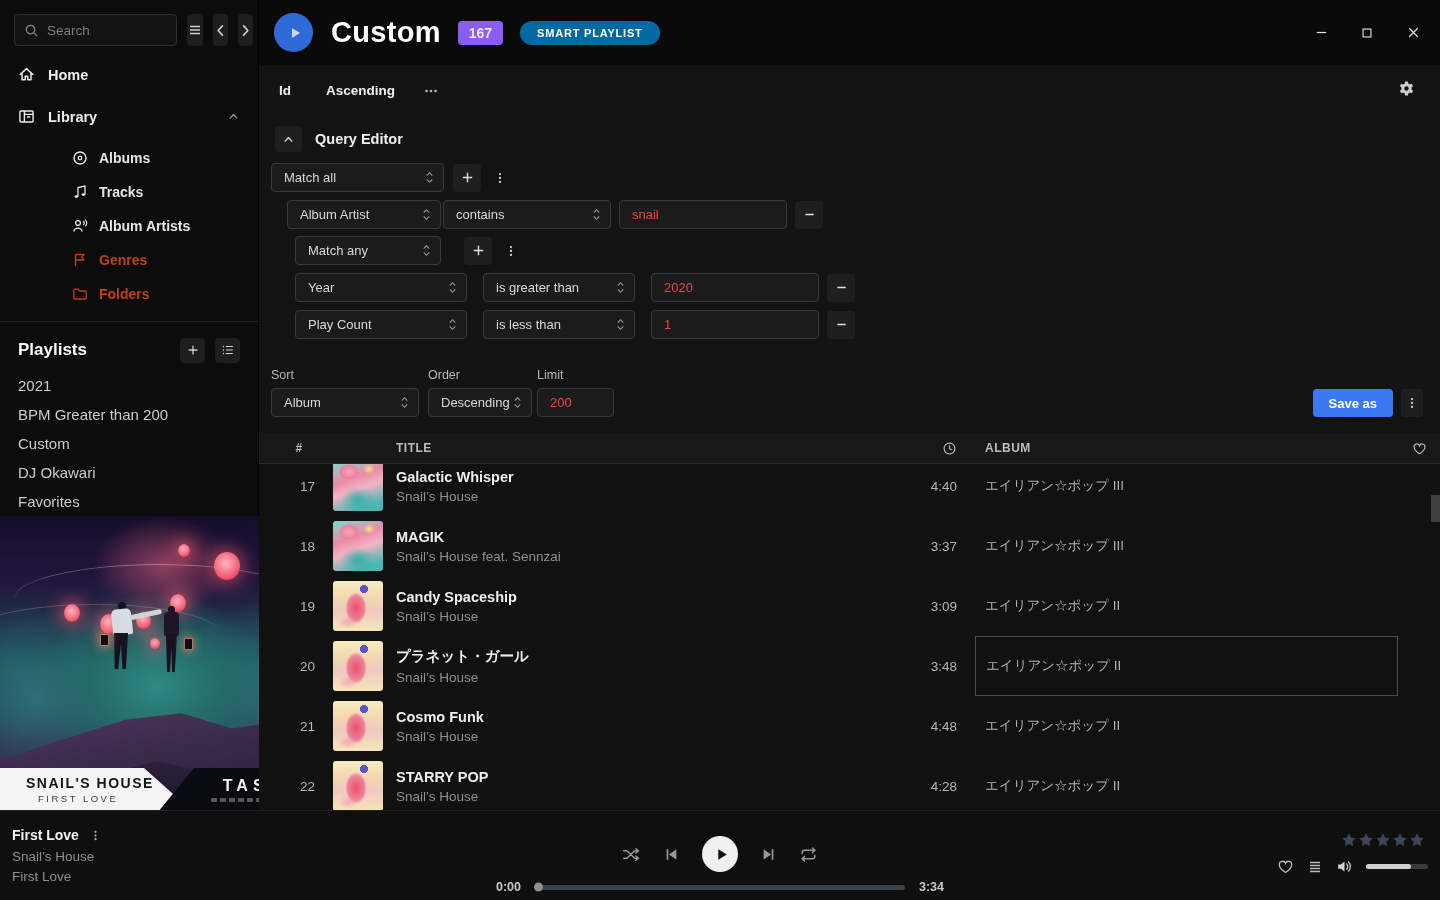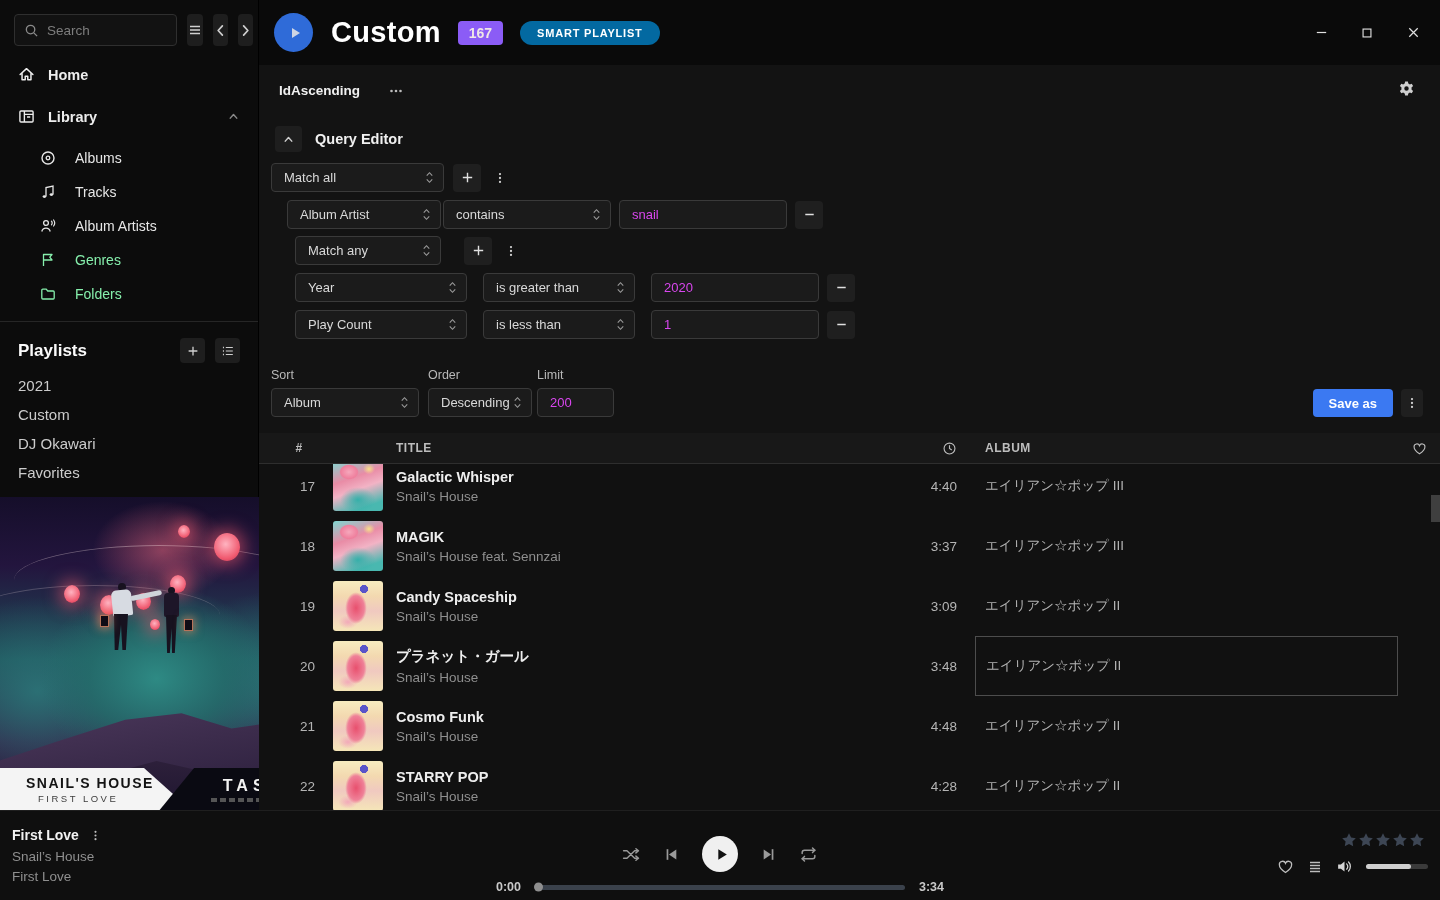--- a/index.html
+++ b/index.html
@@ -11,22 +11,22 @@
 
   
   .sidebar { width:259px; background:#0c0c0c; border-right:1px solid #000; display:flex; flex-direction:column; position:relative; }
   .sb-top { display:flex; align-items:center; gap:10px; padding:14px 14px 10px 14px; }
   .search-box { display:flex; align-items:center; gap:8px; width:163px; height:32px; border:1px solid #2f2f2f; border-radius:4px; padding:0 9px; color:#8a8a8a; background:#121212; }
   .search-box input { flex:1; min-width:0; background:transparent; border:none; outline:none; color:#cfcfcf; font-size:13.5px; font-family:inherit; }
   .search-box input::placeholder { color:#7d7d7d; }
   .sq-btn { width:32px; height:32px; border-radius:4px; background:#1e1e1e; display:flex; align-items:center; justify-content:center; color:#cfcfcf; cursor:pointer; }
   .nav-item { display:flex; align-items:center; gap:13px; padding:10px 18px; font-size:14.5px; font-weight:700; color:#ededed; cursor:pointer; }
   .nav-item .spacer { flex:1; }
-  .sub-item { display:flex; align-items:center; gap:19px; padding:9px 18px 9px 40px; font-size:14px; font-weight:400; color:#e6e6e6; cursor:pointer; }
-  .sub-item.dim { color:#86efac; }
+  .sub-item { display:flex; align-items:center; gap:11px; padding:9px 18px 9px 40px; font-size:14px; font-weight:700; color:#e6e6e6; cursor:pointer;margin-left:32px; }
+  .sub-item.dim { color:#c2410c; }
   .sb-divider { height:1px; background:#262626; margin:10px 0 0 0; }
   .pl-header { display:flex; align-items:center; padding:16px 18px 8px 18px; }
   .pl-header .pl-title { font-size:17px; font-weight:700; color:#fafafa; flex:1; }
   .pl-btn { width:25px; height:25px; border-radius:4px; background:#1e1e1e; display:flex; align-items:center; justify-content:center; color:#cfcfcf; cursor:pointer; margin-left:10px; }
   .pl-item { padding:6px 18px; font-size:15px; color:#cccccc; cursor:pointer; }
   .sb-fill { flex:1; }
 
   
   .now-art { position:relative; width:313px; height:313px; overflow:hidden; background:
       radial-gradient(100px 70px at 52% 17%, rgba(250,110,130,.50), transparent 70%),
@@ -52,32 +52,32 @@
   .topbar { height:65px; background:#0a0a0a; display:flex; align-items:center; padding-left:15px; }
   .play-circle { width:39px; height:39px; border-radius:50%; background:#2f6bd8; display:flex; align-items:center; justify-content:center; cursor:pointer; }
   .page-title { font-size:29px; font-weight:700; color:#ffffff; margin-left:18px; letter-spacing:.3px; }
   .count-badge { margin-left:17px; background:#8b5cf6; border-radius:4px; padding:4px 11px; font-size:14px; font-weight:600; color:#efe6e6; }
   .smart-pill { margin-left:17px; background:#0369a1; border-radius:999px; padding:6px 17px; font-size:11px; font-weight:700; color:#fff; letter-spacing:.8px; }
   .win-controls { margin-left:auto; display:flex; align-items:center; gap:16px; padding-right:12px; }
   .win-btn { width:30px; height:30px; display:flex; align-items:center; justify-content:center; color:#e0e0e0; cursor:pointer; }
 
   .toolbar { height:50px; display:flex; align-items:center; padding-left:20px; position:relative; }
   .tb-link { font-size:13.5px; font-weight:700; color:#f0f0f0; cursor:pointer; }
-  .tb-link + .tb-link { }
+  .tb-link + .tb-link { margin-left:35px; }
   .tb-dots { margin-left:28px; color:#bdbdbd; cursor:pointer; }
   .gear { position:absolute; right:25px; top:14px; color:#cfcfcf; cursor:pointer; }
 
   .qe { padding-left:12px; }
   .qe-head { display:flex; align-items:center; margin-top:11px; }
   .qe-collapse { width:27px; height:26px; margin-left:4px; background:#1e1e1e; border-radius:4px; display:flex; align-items:center; justify-content:center; color:#cfcfcf; cursor:pointer; }
   .qe-title { margin-left:13px; font-size:14.5px; font-weight:600; color:#f0f0f0; }
   .qrow { display:flex; align-items:center; margin-top:8px; }
   .select { height:29px; background:#1b1b1b; border:1px solid #3a3a3a; border-radius:4px; display:flex; align-items:center; padding:0 8px 0 12px; font-size:13px; color:#d9d9d9; cursor:pointer; }
   .select span { flex:1; }
-  .qinput { height:29px; background:#1b1b1b; border:1px solid #3a3a3a; border-radius:4px; padding:0 12px; font-size:13px; color:#d946ef; font-family:inherit; outline:none; }
+  .qinput { height:29px; background:#1b1b1b; border:1px solid #3a3a3a; border-radius:4px; padding:0 12px; font-size:13px; color:#ef4444; font-family:inherit; outline:none; }
   .mini-btn { width:28px; height:28px; background:#1f1f1f; border-radius:4px; display:flex; align-items:center; justify-content:center; color:#e0e0e0; cursor:pointer; }
   .dots-btn { width:20px; height:28px; display:flex; align-items:center; justify-content:center; color:#cfcfcf; cursor:pointer; }
 
   .sortrow { display:flex; align-items:flex-end; margin-top:29px; padding:0 17px 0 12px; }
   .s-group { display:flex; flex-direction:column; }
   .s-label { font-size:12.5px; color:#b9b9b9; margin-bottom:6px; }
   .save-btn { height:28px; padding:0 16px; background:#3b79f2; border-radius:4px; color:#fff; font-size:13px; font-weight:700; display:flex; align-items:center; cursor:pointer; margin-left:auto; }
 
   
   .table { flex:1; margin-top:16px; display:flex; flex-direction:column; min-height:0; background:#111; position:relative; }
@@ -339,20 +339,21 @@
               <use href="#i-plus"></use>
             </svg>
           </div>
         <div class="pl-btn">
             <svg class="ic" width="14" height="14">
               <use href="#i-list"></use>
             </svg>
           </div>
       </div>
       <div class="pl-item">2021</div>
+      <div class="pl-item">BPM Greater than 200</div>
       <div class="pl-item">Custom</div>
       <div class="pl-item">DJ Okawari</div>
       <div class="pl-item">Favorites</div>
 
       <div class="sb-fill"></div>
 
       <div class="now-art">
         <div class="string1"></div>
         <div class="string2"></div>
         <div class="lant" style="left:64px;top:88px;width:16px;height:18px"></div>

